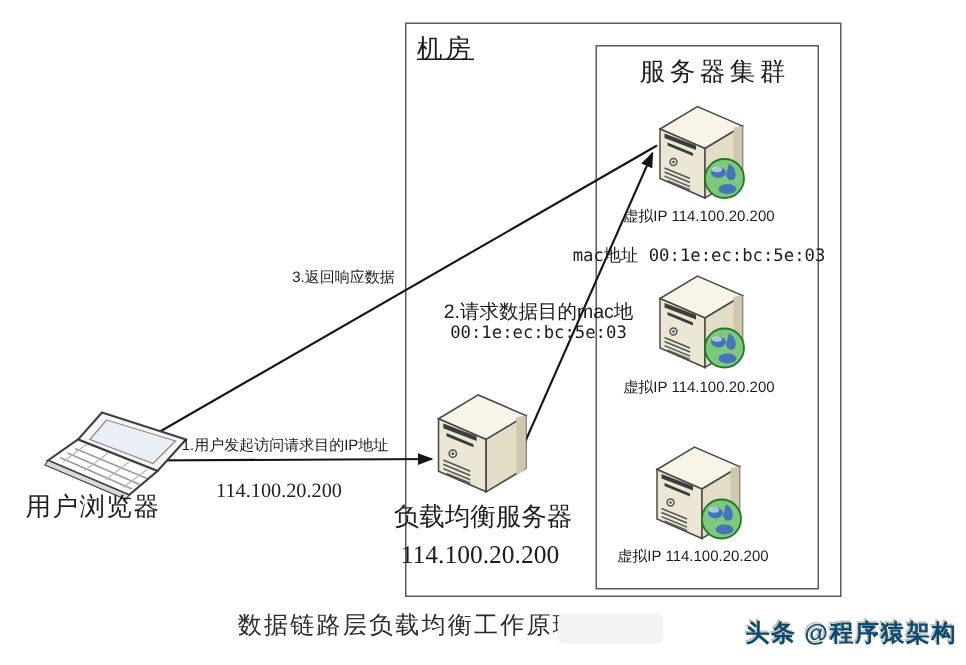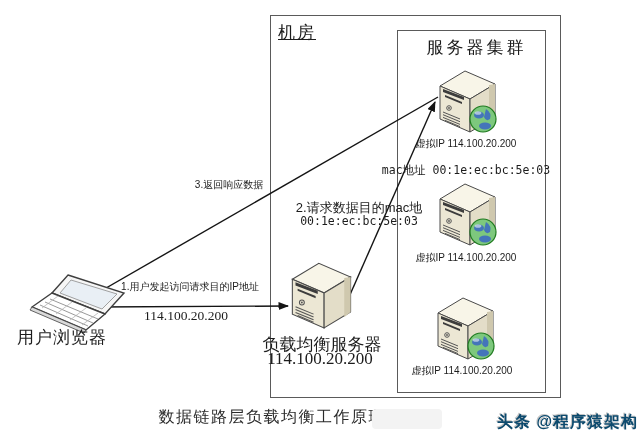--- a/index.html
+++ b/index.html
@@ -4,21 +4,21 @@
 <style>
   html,body{margin:0;padding:0;background:#ffffff;}
   #canvas{
     position:relative;width:644px;height:443px;background:#ffffff;overflow:hidden;
     font-family:"Liberation Sans",sans-serif;color:#1c1c1c;
   }
   .abs{position:absolute;}
   .box{position:absolute;border:1px solid #5a5a5a;background:transparent;}
   .lbl{position:absolute;white-space:nowrap;color:#1c1c1c;}
   .center{text-align:center;}
-  .num{font-family:"Liberation Serif",serif;}
+  .num{font-family:"Liberation Serif",serif;margin-top:11px;}
   .mono{font-family:"DejaVu Sans Mono",monospace;}
   .room-title{font-size:17px;letter-spacing:2px;}
   .cluster-title{font-size:17px;letter-spacing:3px;}
   .node-label{font-size:17px;}
   .flow-label{font-size:10px;}
   .srv-label{font-size:10px;}
   .caption{font-size:16px;letter-spacing:1.5px;color:#2a2a2a;}
   .watermark{
     font-size:16px;font-weight:bold;color:#0c4a6e;letter-spacing:1px;
     text-shadow:-1px -1px 0 #c3c3c3, 1px 1px 0 #ffffff;
@@ -108,21 +108,21 @@
     <line x1="22" y1="25" x2="70" y2="45" stroke="#9a9a9a" stroke-width="1"></line>
     <line x1="17" y1="28" x2="65" y2="49" stroke="#9a9a9a" stroke-width="1"></line>
     <line x1="12" y1="31" x2="60" y2="52" stroke="#9a9a9a" stroke-width="1"></line>
     <line x1="30" y1="22" x2="14" y2="34" stroke="#b5b5b5" stroke-width="0.8"></line>
     <line x1="44" y1="28" x2="28" y2="40" stroke="#b5b5b5" stroke-width="0.8"></line>
     <line x1="58" y1="34" x2="42" y2="46" stroke="#b5b5b5" stroke-width="0.8"></line>
     <line x1="70" y1="39" x2="54" y2="51" stroke="#b5b5b5" stroke-width="0.8"></line>
   </svg>
   <div class="lbl node-label" style="left:17px;top:326px;letter-spacing:1px;">用户浏览器</div>
 
-  <div class="lbl flow-label center" style="left:90px;top:280px;width:200px;">1.用户发起访问请求目的IP地址</div>
+  <div class="lbl flow-label center" style="left:90px;top:290px;width:200px;">1.用户发起访问请求目的IP地址</div>
   <div class="lbl flow-label num center" style="left:86px;top:308px;width:200px;font-size:13.5px;">114.100.20.200</div>
 
   <div class="lbl flow-label center" style="left:288px;top:187px;width:142px;font-size:13px;margin-top:12px;">2.请求数据目的mac地</div>
   <div class="lbl flow-label mono center" style="left:288px;top:214px;width:142px;font-size:11.5px;">00:1e:ec:bc:5e:03</div>
 
   <div class="lbl flow-label center" style="left:129px;top:178px;width:200px;">3.返回响应数据</div>
 
   <div class="lbl caption center" style="left:131px;top:407px;width:300px;">数据链路层负载均衡工作原理图</div>
 
   <div class="wm-blob" style="left:372px;top:409px;width:70px;height:20px;"></div>

